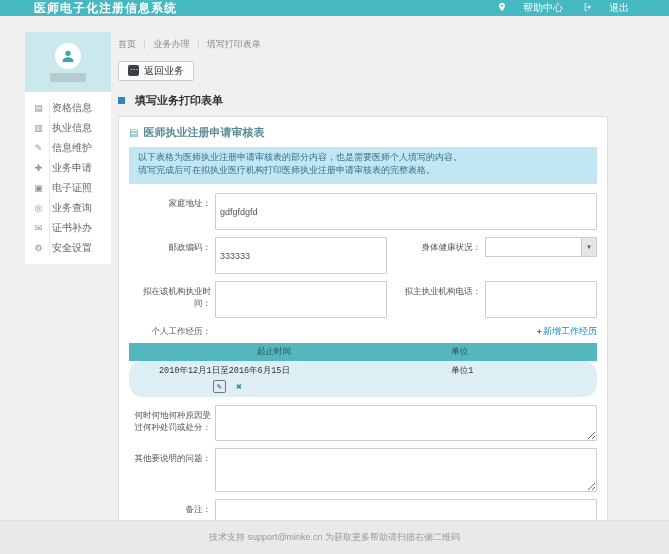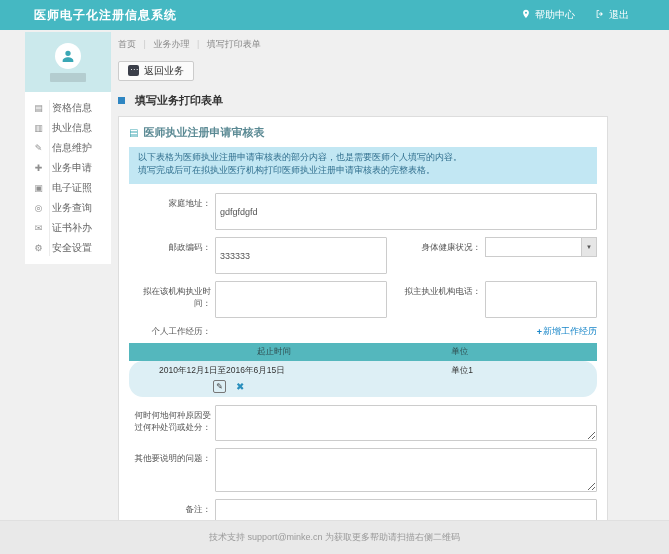--- a/index.html
+++ b/index.html
@@ -3,26 +3,26 @@
 <meta charset="utf-8">
 <style>
   * { margin:0; padding:0; box-sizing:border-box; }
   html,body { width:669px; height:554px; }
   body {
     position:relative; overflow:hidden; background:#f0f0f0;
     font-family:"Liberation Sans","DejaVu Sans",sans-serif; color:#333;
   }
   
   .topbar {
-    position:absolute; top:0; left:0; right:0; height:30px;
+    position:absolute; top:0; left:0; right:0; height:16px;
     background:#45b8c2; color:#fff; display:flex; align-items:center; padding:0 14px;
   }
   .brand { font-size:12px; font-weight:bold; letter-spacing:1px; margin-left:20px; }
   .topbar-right { margin-left:auto; display:flex; align-items:center; gap:20px; margin-right:26px; font-size:10px; }
-  .top-link { display:flex; align-items:center; gap:4px; cursor:pointer; }
+  .top-link { display:flex; align-items:center; gap:16px; cursor:pointer; }
   
   .sidebar { position:absolute; left:25px; top:32px; width:86px; }
   .avatar-block { height:60px; background:#cbe9ec; display:flex; flex-direction:column; align-items:center; justify-content:center; gap:4px; }
   .avatar-circle { width:26px; height:26px; border-radius:50%; background:#fff; display:flex; align-items:center; justify-content:center; }
   .name-redacted { width:36px; height:9px; background:#a3b6b9; opacity:.55; border-radius:1px; }
   .menu { background:#fff; padding:6px 0; position:relative; }
   .menu::before { content:""; position:absolute; left:24px; top:8px; bottom:8px; width:1px; background:#ececec; }
   .menu-item { height:20px; display:flex; align-items:center; padding:0 6px 0 7px; font-size:10px; color:#666; cursor:pointer; }
   .mi-icon { width:13px; margin-right:7px; font-size:9px; color:#8f8f8f; text-align:center; flex:0 0 13px; }
   
@@ -50,21 +50,21 @@
   .txt.half { flex:0 0 172px; width:172px; }
   .txt.col2 { flex:0 0 112px; width:112px; }
   .sel { flex:0 0 112px; width:112px; height:20px; border:1px solid #ccc; background:#fff; display:flex; cursor:pointer; }
   .sel-val { flex:1; font-size:9px; color:#555; padding:3px 4px; }
   .sel-btn { width:15px; background:#e6e6e6; border-left:1px solid #ccc; font-size:6px; color:#555;
     display:flex; align-items:center; justify-content:center; }
   .exp-row { display:flex; align-items:center; margin:2px 0 5px; }
   .add-link { margin-left:auto; font-size:9px; color:#1a87c9; cursor:pointer; display:flex; align-items:center; gap:1px; }
   .add-plus { font-weight:bold; }
   
-  .exp-table { margin-bottom:8px; font-size:8.5px; }
+  .exp-table { margin-bottom:8px; font-size:8.5px;font-family:Liberation Mono, monospace; }
   .t-head { display:flex; align-items:center; background:#54b7bd; height:18px; color:#2f4f52; }
   .t-head .col-a { flex:0 0 62%; text-align:center; }
   .t-head .col-b { flex:1; padding-left:32px; }
   .t-row { display:flex; background:#ddeff5; padding:4px 0 4px; color:#333;border-radius:14px; }
   .t-row .col-a { flex:0 0 62%; }
   .period { padding-left:30px; }
   .row-actions { padding-left:84px; margin-top:3px; display:flex; align-items:center; gap:10px; }
   .edit-ic { width:13px; height:13px; border:1px solid #777; border-radius:2px; color:#444;
     font-size:8px; line-height:11px; text-align:center; cursor:pointer; }
   .del-ic { color:#2a8fbd; font-weight:bold; font-size:10px; cursor:pointer; }

